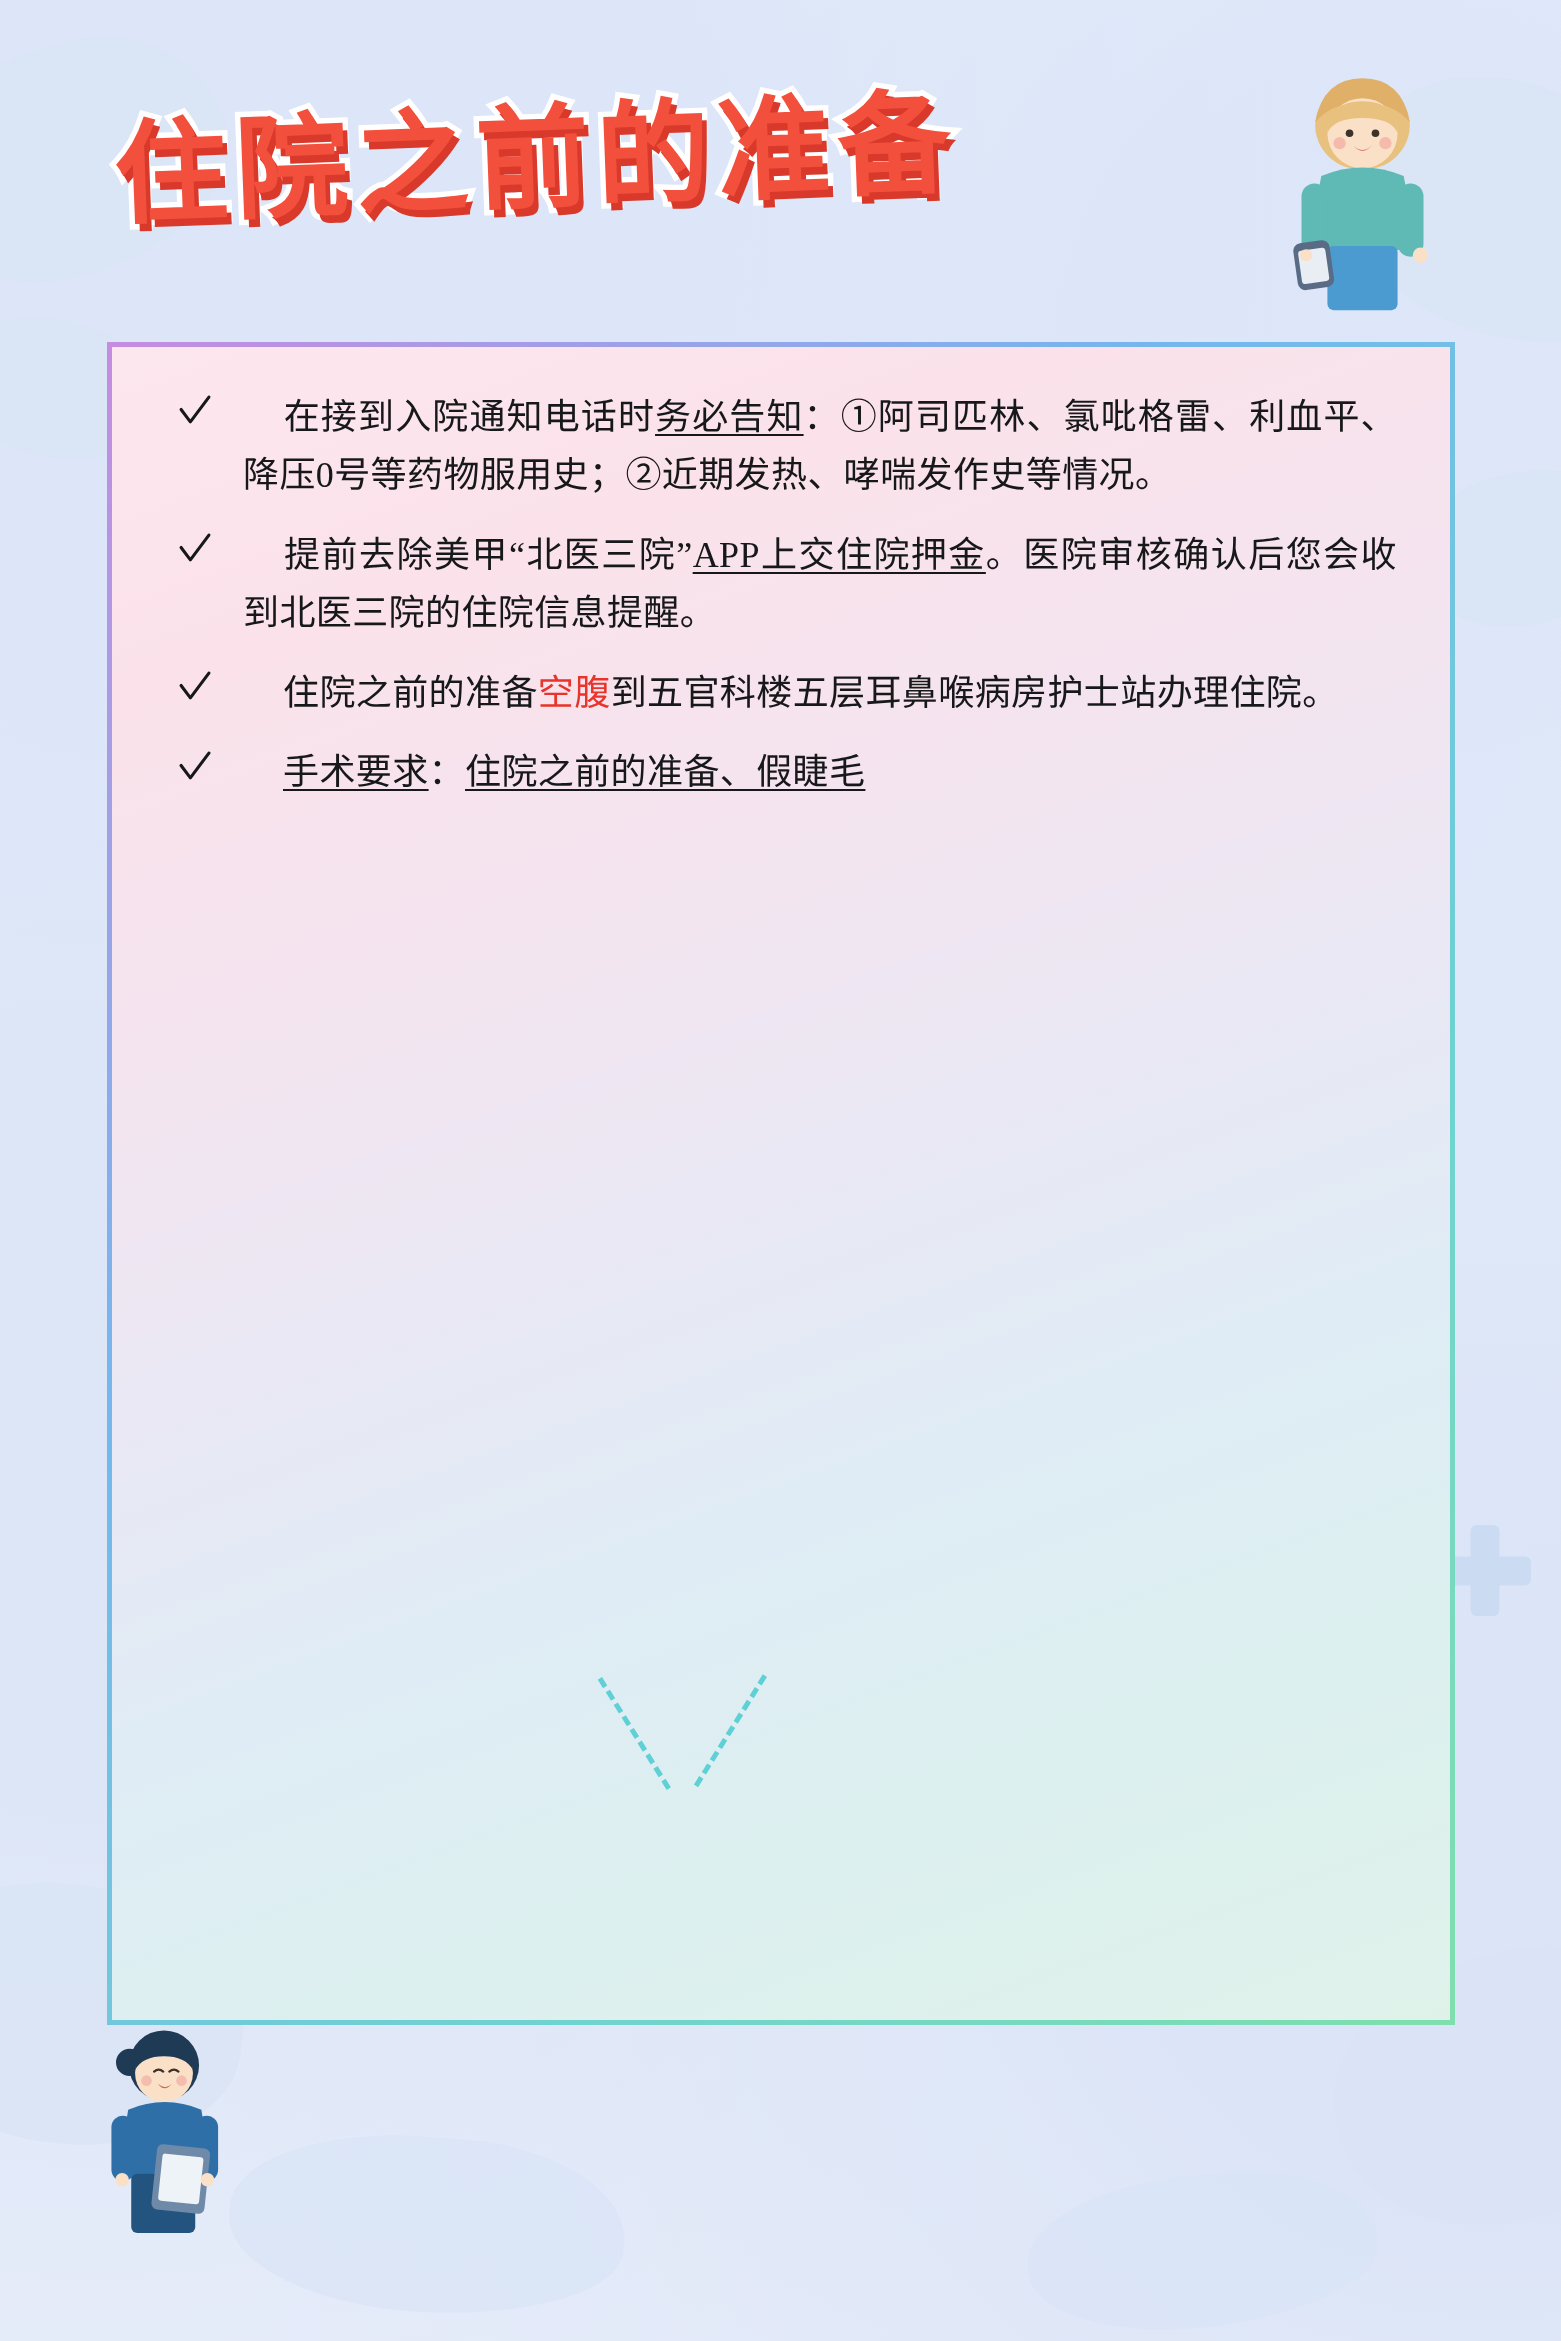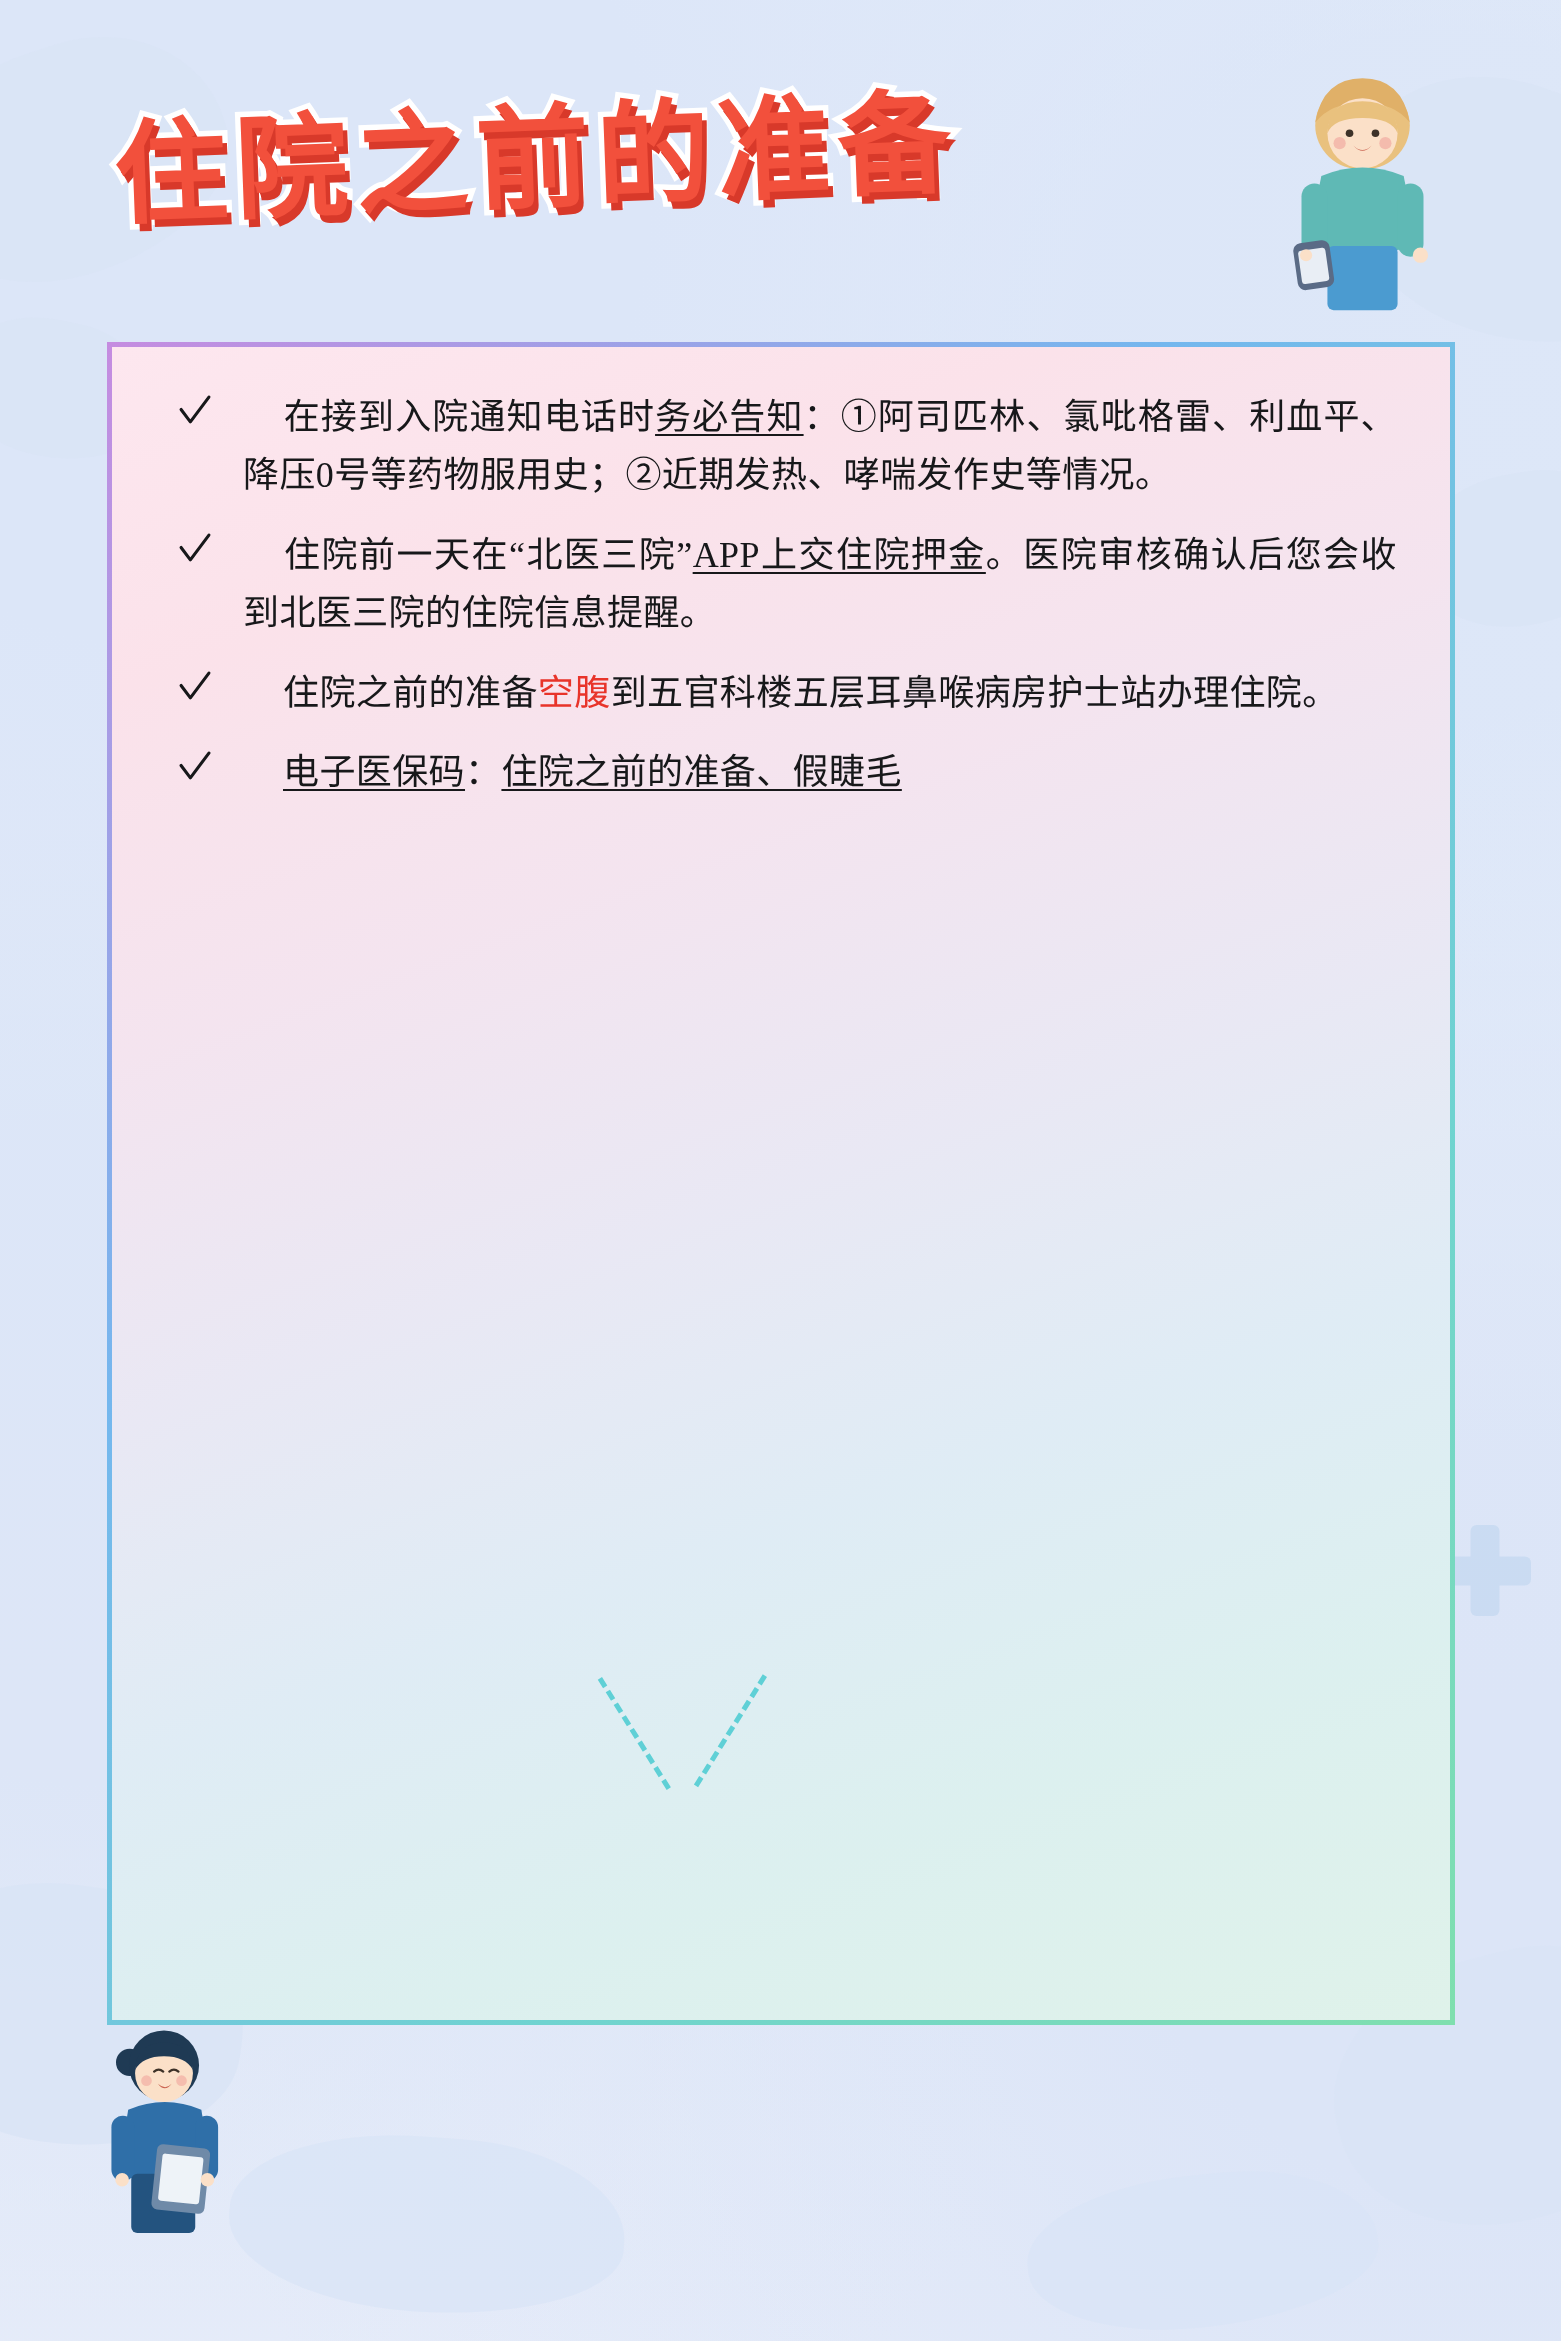--- a/index.html
+++ b/index.html
@@ -235,21 +235,21 @@
         </div>
       </li>
 
       <li>
         <span class="check">
           <svg width="34" height="34" viewBox="0 0 44 44" xmlns="http://www.w3.org/2000/svg">
             <path d="M4 20 L16 36 L40 4" stroke="#17181a" stroke-width="4" fill="none" stroke-linecap="round" stroke-linejoin="round"></path>
           </svg>
         </span>
         <div class="para">
-          <span class="indent"></span><span>住院前一天在“北医三院”</span><span class="u">APP上交住院押金</span><span>。医院审核确认后您会收到北医三院的住院信息提醒。</span>
+          <span class="indent"></span><span>提前去除美甲“北医三院”</span><span class="u">APP上交住院押金</span><span>。医院审核确认后您会收到北医三院的住院信息提醒。</span>
         </div>
       </li>
 
       <li>
         <span class="check">
           <svg width="34" height="34" viewBox="0 0 44 44" xmlns="http://www.w3.org/2000/svg">
             <path d="M4 20 L16 36 L40 4" stroke="#17181a" stroke-width="4" fill="none" stroke-linecap="round" stroke-linejoin="round"></path>
           </svg>
         </span>
         <div class="para">
@@ -258,21 +258,21 @@
       </li>
 
 
       <li>
         <span class="check">
           <svg width="34" height="34" viewBox="0 0 44 44" xmlns="http://www.w3.org/2000/svg">
             <path d="M4 20 L16 36 L40 4" stroke="#17181a" stroke-width="4" fill="none" stroke-linecap="round" stroke-linejoin="round"></path>
           </svg>
         </span>
         <div class="para">
-          <span class="indent"></span><span class="u">电子医保码</span><span>：</span><span class="u">住院之前的准备、假睫毛</span>
+          <span class="indent"></span><span class="u">手术要求</span><span>：</span><span class="u">住院之前的准备、假睫毛</span>
         </div>
       </li>
 
     </ul>
   </div>
 </div>
 
 <div class="tail">
   <div class="l1"></div>
   <div class="l2"></div>

